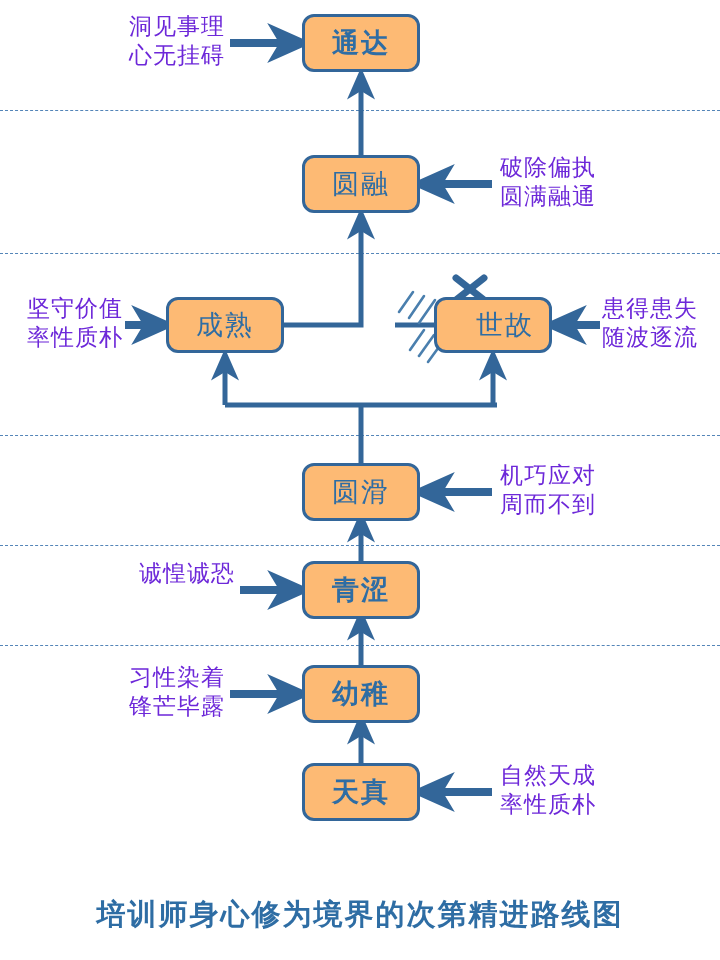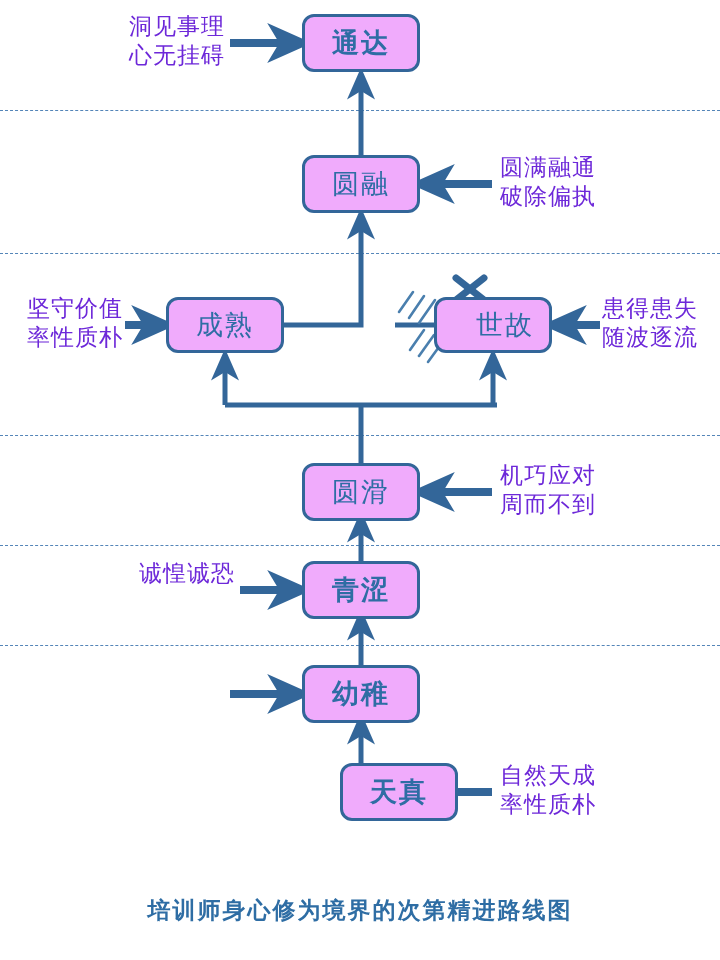--- a/index.html
+++ b/index.html
@@ -18,21 +18,21 @@
     border-top:1.6px dashed #4b7fb5;
     opacity:.95;
   }
 
   
   .node{
     position:absolute;
     box-sizing:border-box;
     border:3px solid #336699;
     border-radius:12px;
-    background:#f0abfc;
+    background:#fdba74;
     display:flex;align-items:center;justify-content:center;
     color:#2e6da4;
     font-size:27px;
     letter-spacing:2px;
     z-index:5;
   }
   .node.bold{font-weight:bold;}
 
   
   .ann{
@@ -46,21 +46,21 @@
   }
   .ann.right-al{text-align:right;}
   .ann.left-al{text-align:left;}
 
   
   #wires{position:absolute;left:0;top:0;width:720px;height:960px;z-index:2;}
 
   
   #title{
     position:absolute;left:0;width:720px;text-align:center;
-    color:#2e6da4;font-weight:bold;font-size:23px;letter-spacing:2px;
+    color:#2e6da4;font-weight:bold;font-size:29px;letter-spacing:2px;
   }
 </style>
 </head>
 <body>
 
 <div id="stage">
 
   <div class="tier-line" style="top:110px"></div>
   <div class="tier-line" style="top:253px"></div>
   <div class="tier-line" style="top:435px"></div>
@@ -140,30 +140,30 @@
   <div class="node" style="left:166px;top:297px;width:118px;height:56px;">成熟</div>
 
   <div class="node" style="left:434px;top:297px;width:118px;height:56px;padding-left:24px;">世故</div>
 
   <div class="node" style="left:302px;top:463px;width:118px;height:58px;">圆滑</div>
 
   <div class="node bold" style="left:302px;top:561px;width:118px;height:58px;">青涩</div>
 
   <div class="node bold" style="left:302px;top:665px;width:118px;height:58px;">幼稚</div>
 
-  <div class="node bold" style="left:302px;top:763px;width:118px;height:58px;margin-left:38px;">天真</div>
+  <div class="node bold" style="left:302px;top:763px;width:118px;height:58px;">天真</div>
 
   <div class="ann right-al" style="left:30px;top:12px;width:195px;">
     <div>洞见事理</div>
     <div>心无挂碍</div>
   </div>
 
   <div class="ann left-al" style="left:500px;top:153px;width:200px;">
+    <div>破除偏执</div>
     <div>圆满融通</div>
-    <div>破除偏执</div>
   </div>
 
   <div class="ann right-al" style="left:8px;top:294px;width:115px;">
     <div>坚守价值</div>
     <div>率性质朴</div>
   </div>
 
   <div class="ann left-al" style="left:602px;top:294px;width:115px;">
     <div>患得患失</div>
     <div>随波逐流</div>
@@ -171,20 +171,24 @@
 
   <div class="ann left-al" style="left:500px;top:461px;width:200px;">
     <div>机巧应对</div>
     <div>周而不到</div>
   </div>
 
   <div class="ann right-al" style="left:40px;top:559px;width:195px;">
     <div>诚惶诚恐</div>
   </div>
 
+  <div class="ann right-al" style="left:30px;top:663px;width:195px;">
+    <div>习性染着</div>
+    <div>锋芒毕露</div>
+  </div>
 
   <div class="ann left-al" style="left:500px;top:761px;width:200px;">
     <div>自然天成</div>
     <div>率性质朴</div>
   </div>
 
   <div id="title" style="top:895px;">培训师身心修为境界的次第精进路线图</div>
 
 </div>
 

